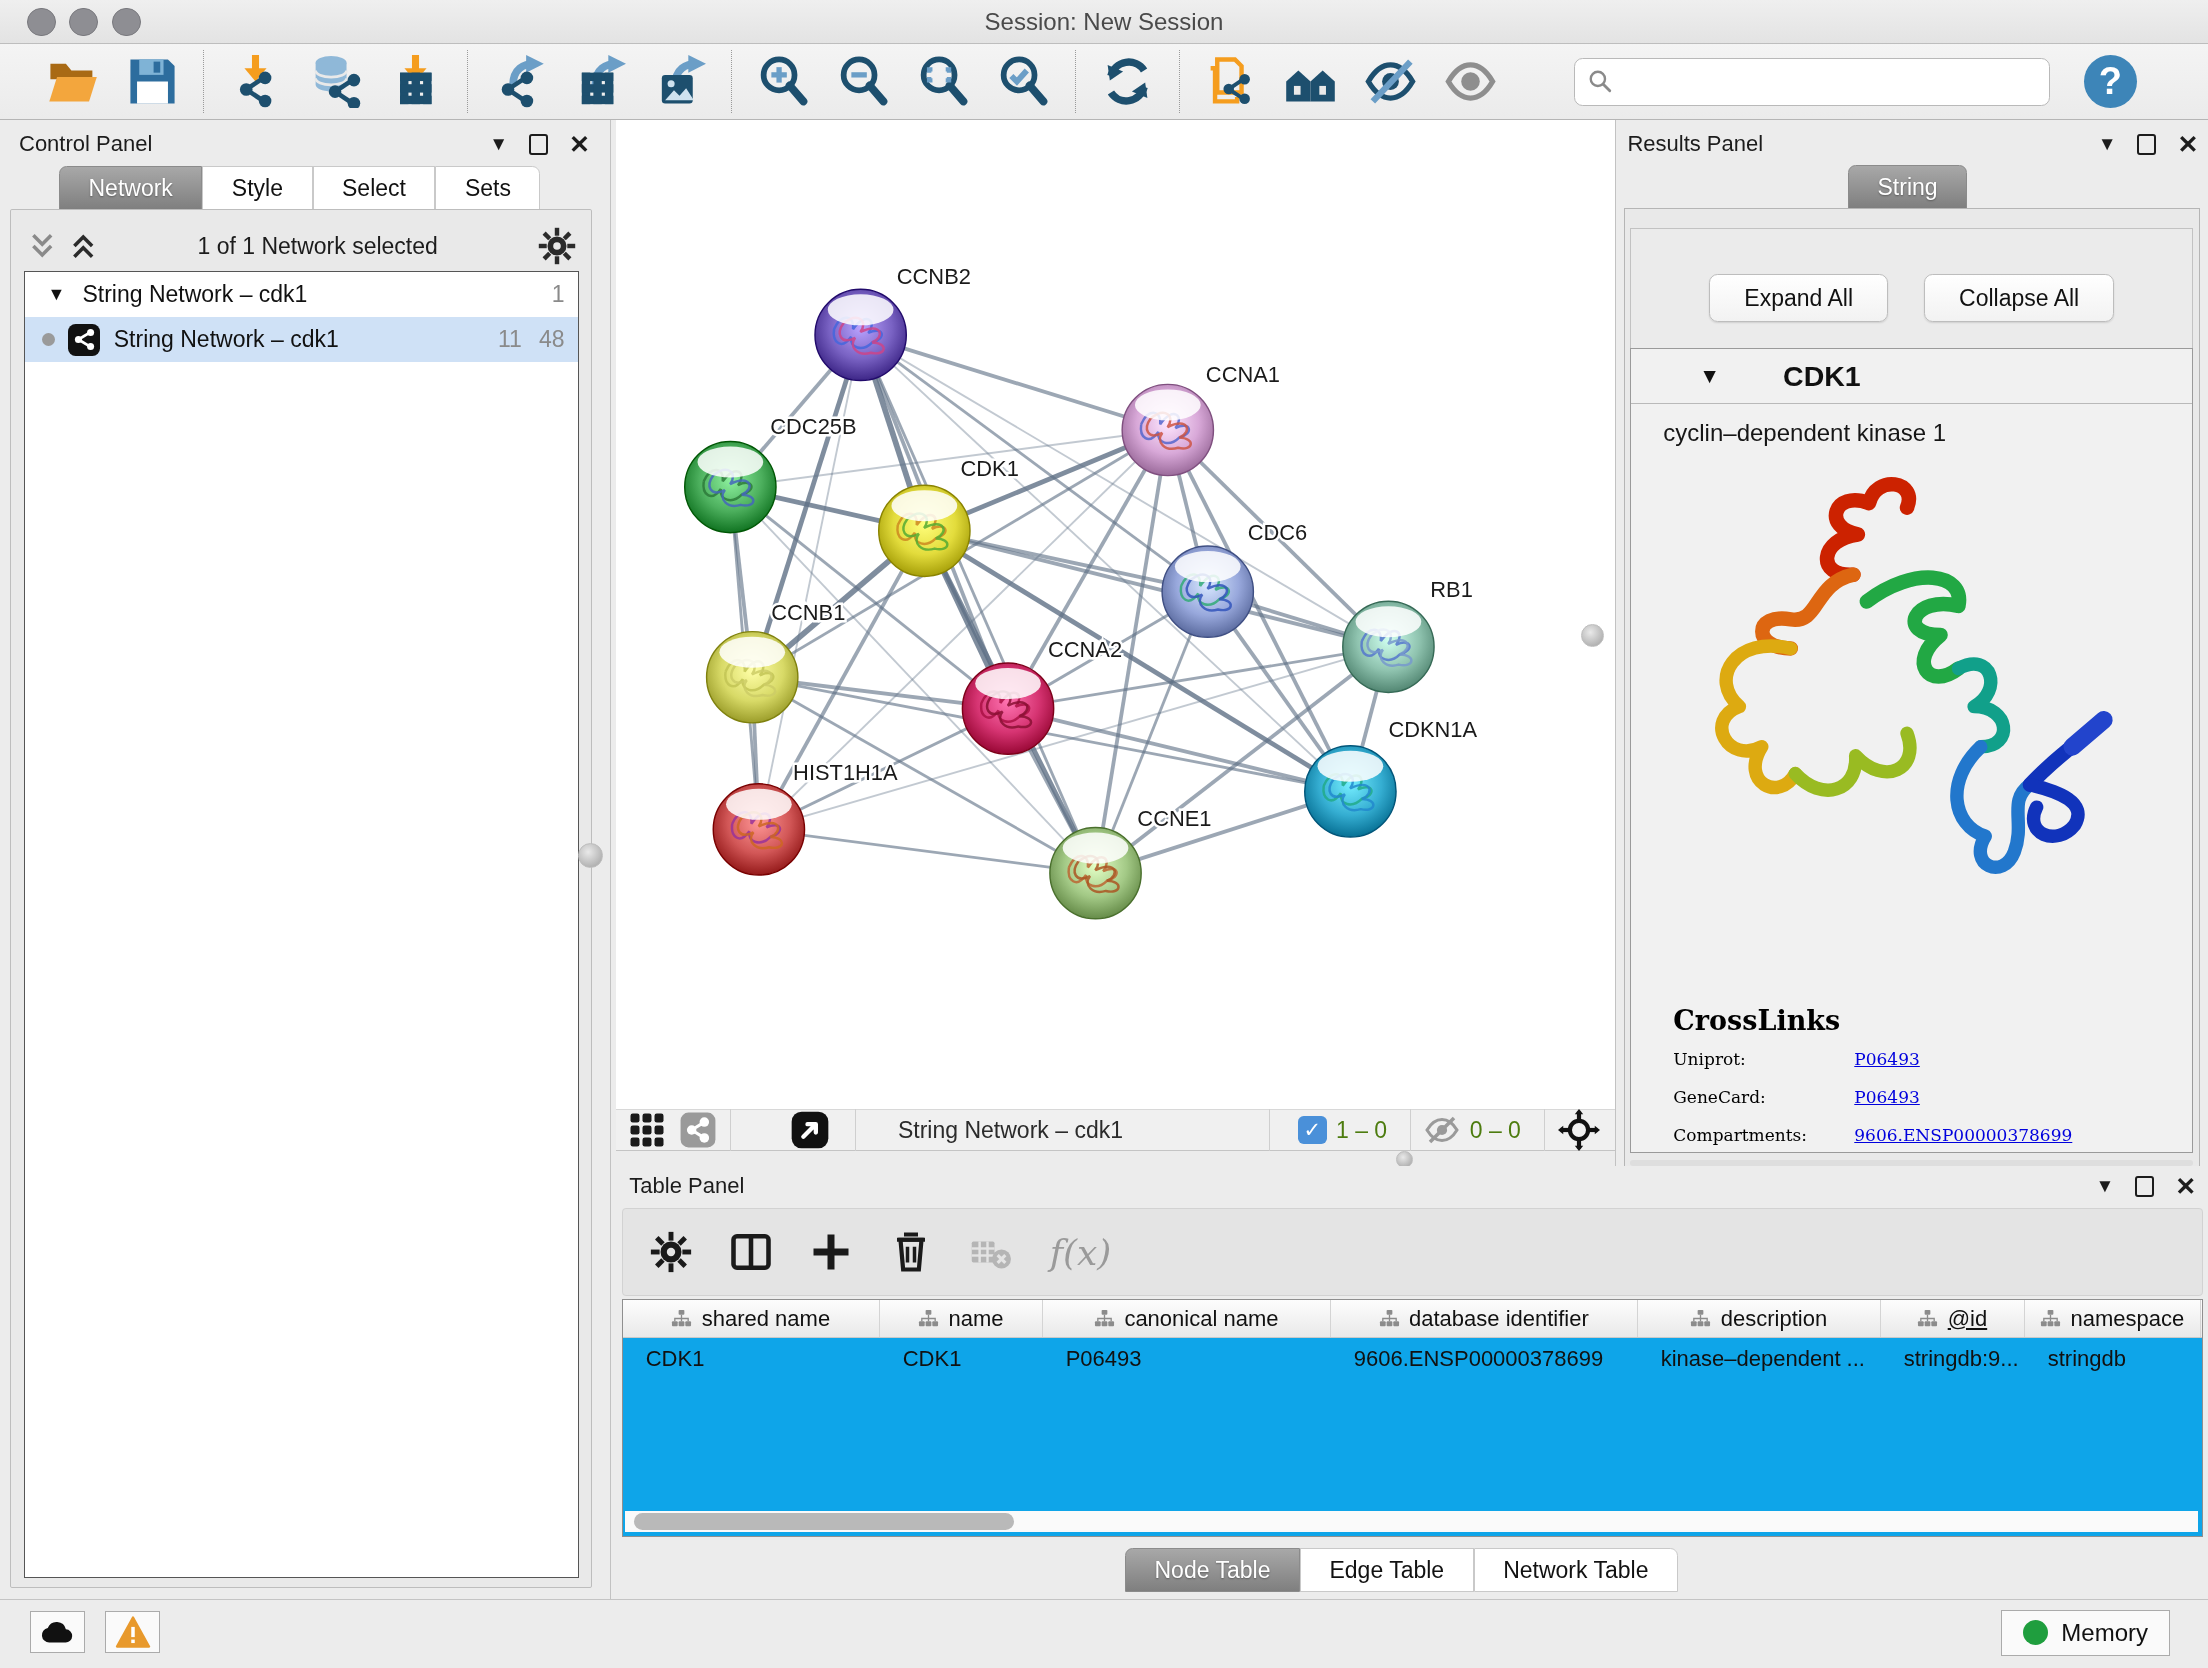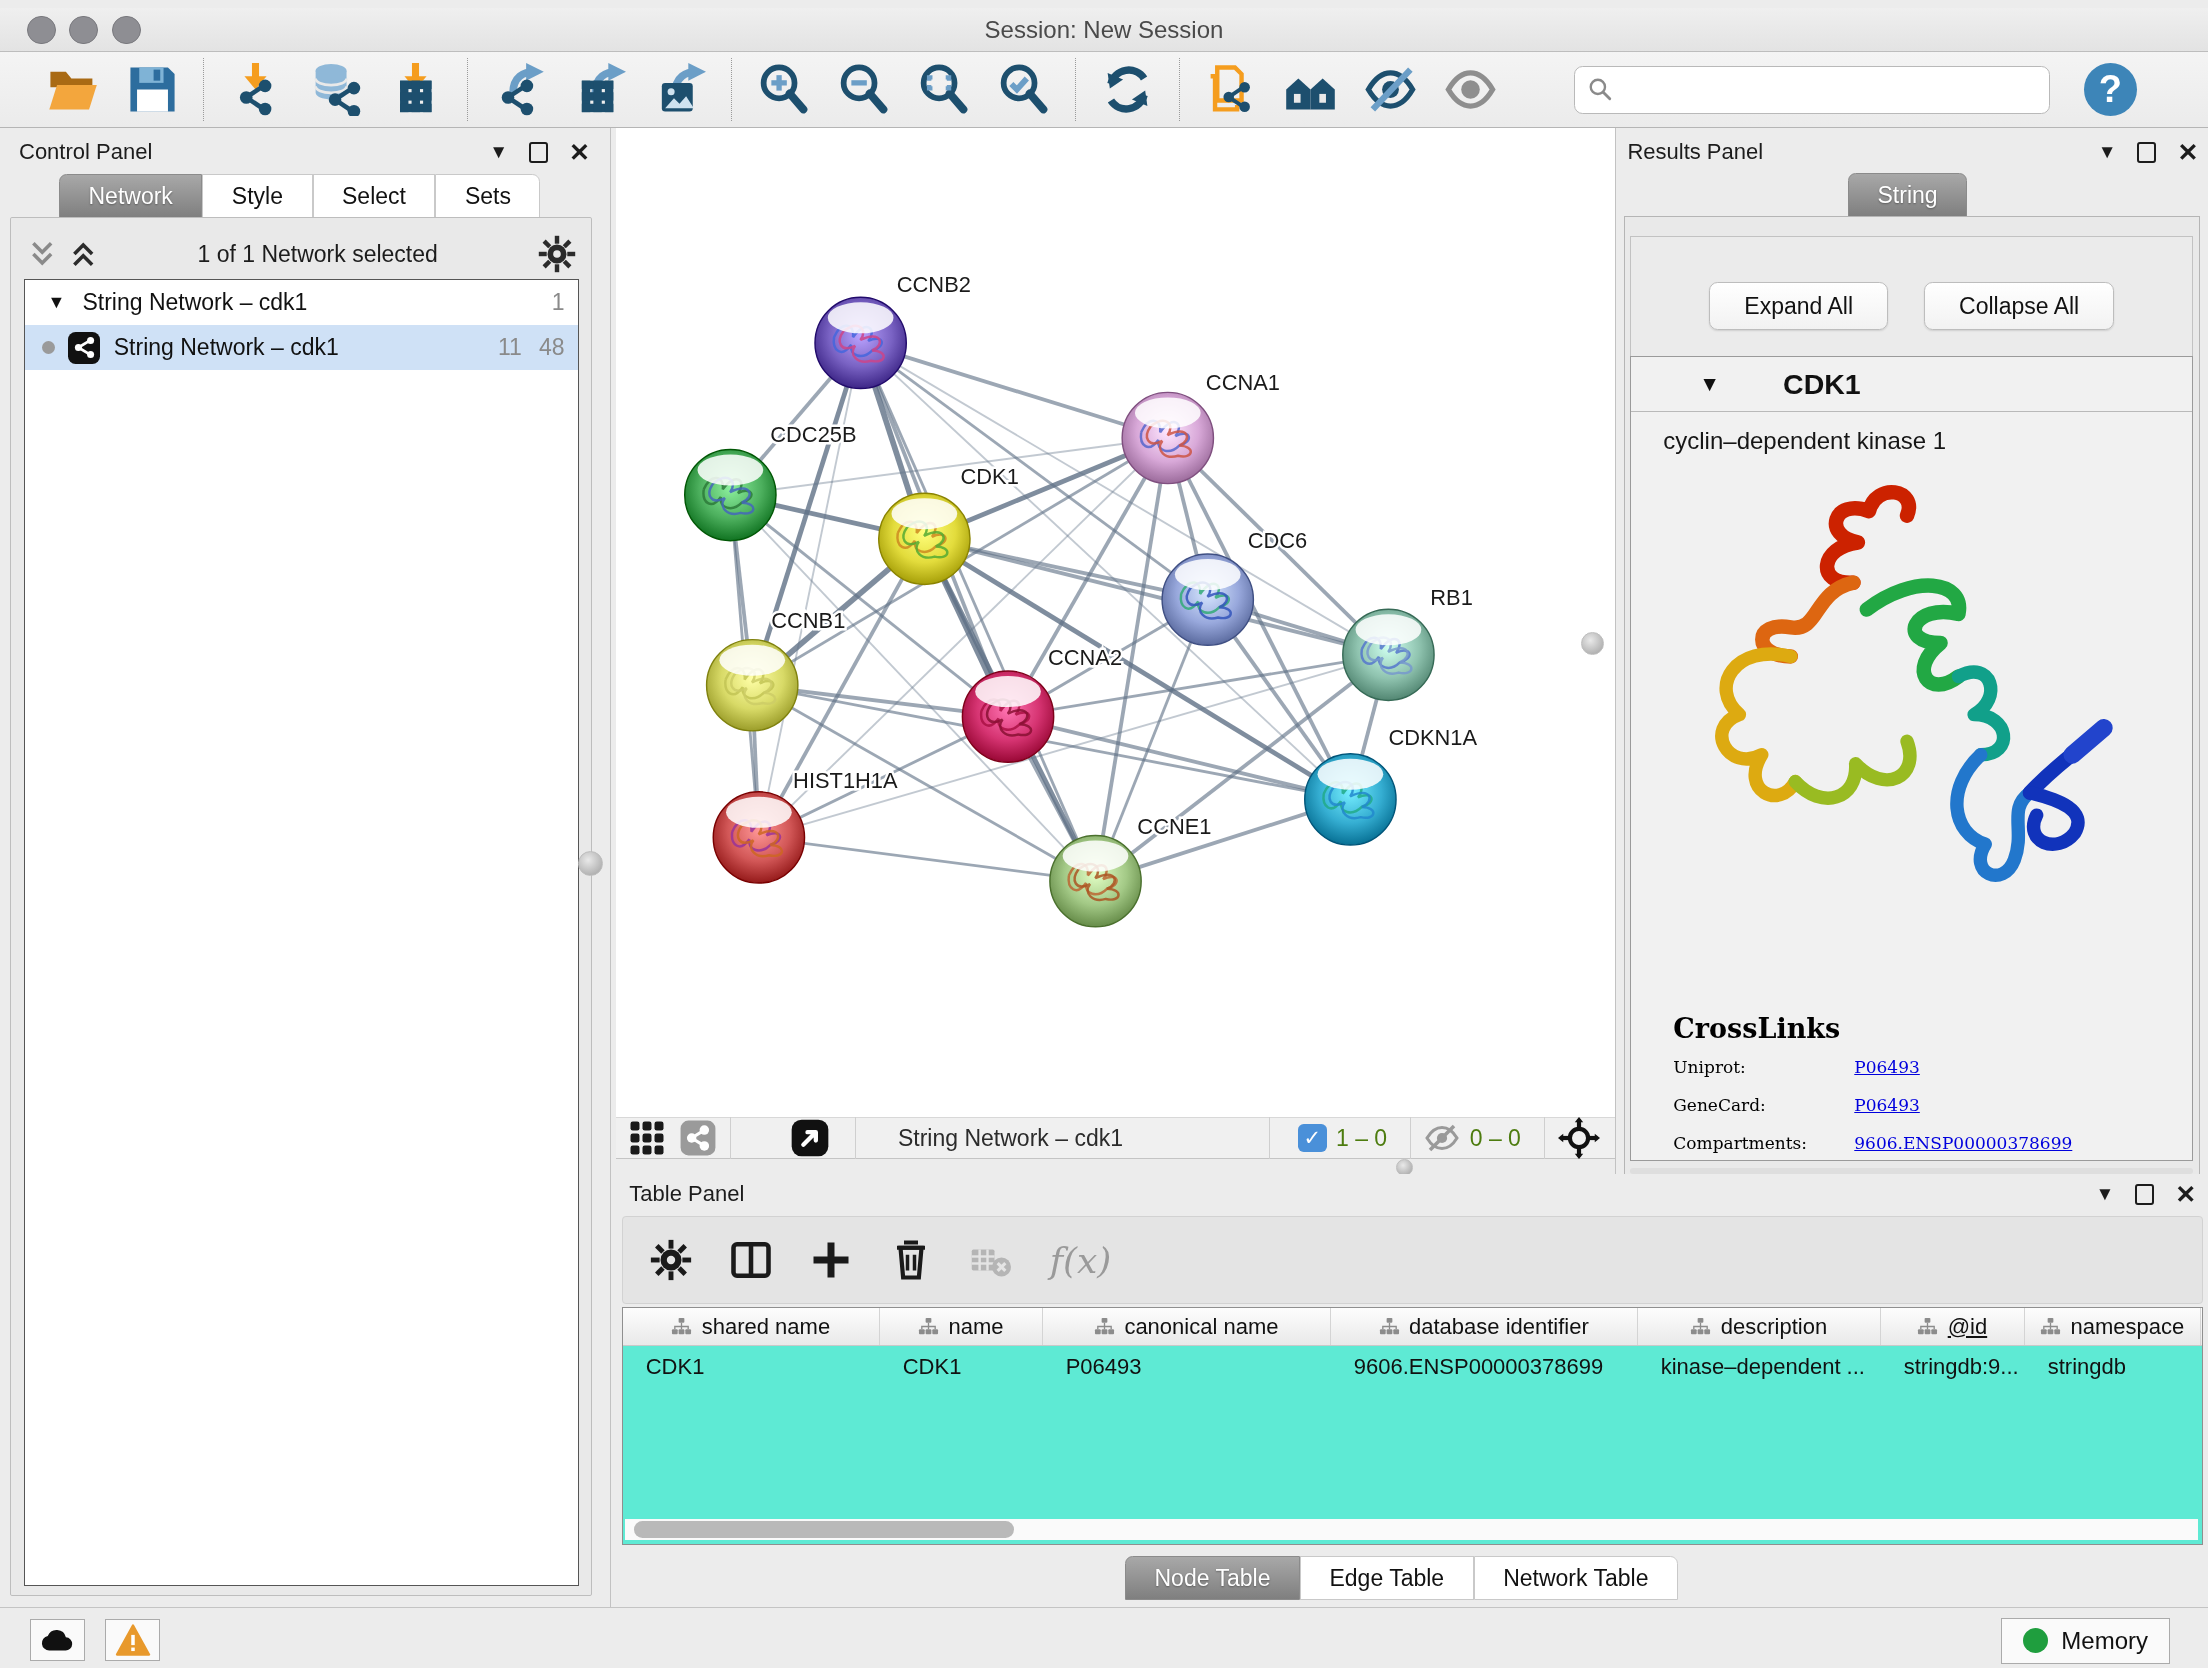--- a/index.html
+++ b/index.html
@@ -1,18 +1,18 @@
 <!DOCTYPE html>
 <html style="font-size:15px"><head>
 <meta charset="utf-8">
 <style>
   * { margin:0; padding:0; box-sizing:border-box; }
   html,body { width:2208px; height:1668px; overflow:hidden; background:#ececec;
     font-family:"Liberation Sans", sans-serif; }
-  .abs { position:absolute;margin-top:8px; }
+  .abs { position:absolute; }
   #app { position:relative; width:2208px; height:1668px; background:#ececec; }
 
   
   #titlebar { left:0; top:0; width:2208px; height:44px; background:linear-gradient(#efefef,#e3e3e3);
     border-bottom:1px solid #bdbdbd; }
   .traffic { width:28.5px; height:28.5px; border-radius:50%; background:#8e8e93; border:1px solid #79797e;
     position:absolute; top:7.6px; }
   #win-title { width:100%; text-align:center; line-height:44px; font-size:24px; color:#4a4a4a; }
 
   
@@ -97,21 +97,21 @@
   .cl-row a { color:#0000dd; text-decoration:underline; }
   #rp-scroll { position:absolute; left:5.7px; top:951px; width:563px; height:5.7px; background:#dedede; border-radius:2.9px; }
 
   
   #table-region { left:616px; top:1166px; width:1592px; height:433px; background:#ececec; }
   #tp-header { position:absolute; left:13.3px; top:5.7px; width:1567px; display:flex; justify-content:space-between; align-items:center; }
   #tp-toolbar { position:absolute; left:5.7px; top:42px; width:1581px; height:88px; background:#e4e4e4;
     border:1px solid #d2d2d2; border-radius:3.8px; display:flex; align-items:center; padding-left:27px; gap:38px; }
   #tp-toolbar svg { width:42px; height:42px; }
   .fx { font-family:"DejaVu Serif", serif; font-style:italic; font-size:36px; color:#9a9a9a; }
-  #tbl-box { position:absolute; left:5.7px; top:133px; width:1581px; height:238px; background:#5eead4; border:1.9px solid #8f8f8f; }
+  #tbl-box { position:absolute; left:5.7px; top:133px; width:1581px; height:238px; background:#0ea5e9; border:1.9px solid #8f8f8f; }
   #tbl-head { display:flex; height:38px; background:linear-gradient(#fdfdfd,#e9e9e9); border-bottom:1px solid #c9c9c9; }
   .th { display:flex; align-items:center; justify-content:center; gap:9.5px; font-size:22px; color:#111;
     border-right:1px solid #d4d4d4; overflow:hidden; white-space:nowrap; }
   .th svg { width:21px; height:21px; flex:0 0 auto; }
   #tbl-row { display:flex; height:42px; }
   .td { font-size:22px; color:#111; padding:7.6px 0 0 23px; overflow:hidden; white-space:nowrap; }
   #tbl-hscroll { position:absolute; left:1.9px; bottom:3.8px; width:1573px; height:21px; background:#fafafa; }
   #tbl-thumb { position:absolute; left:9.5px; top:1.9px; width:380px; height:17px; background:#b9b9b9; border-radius:8.6px; }
   #tp-tabs { position:absolute; left:509px; top:382px; display:flex; }
 

